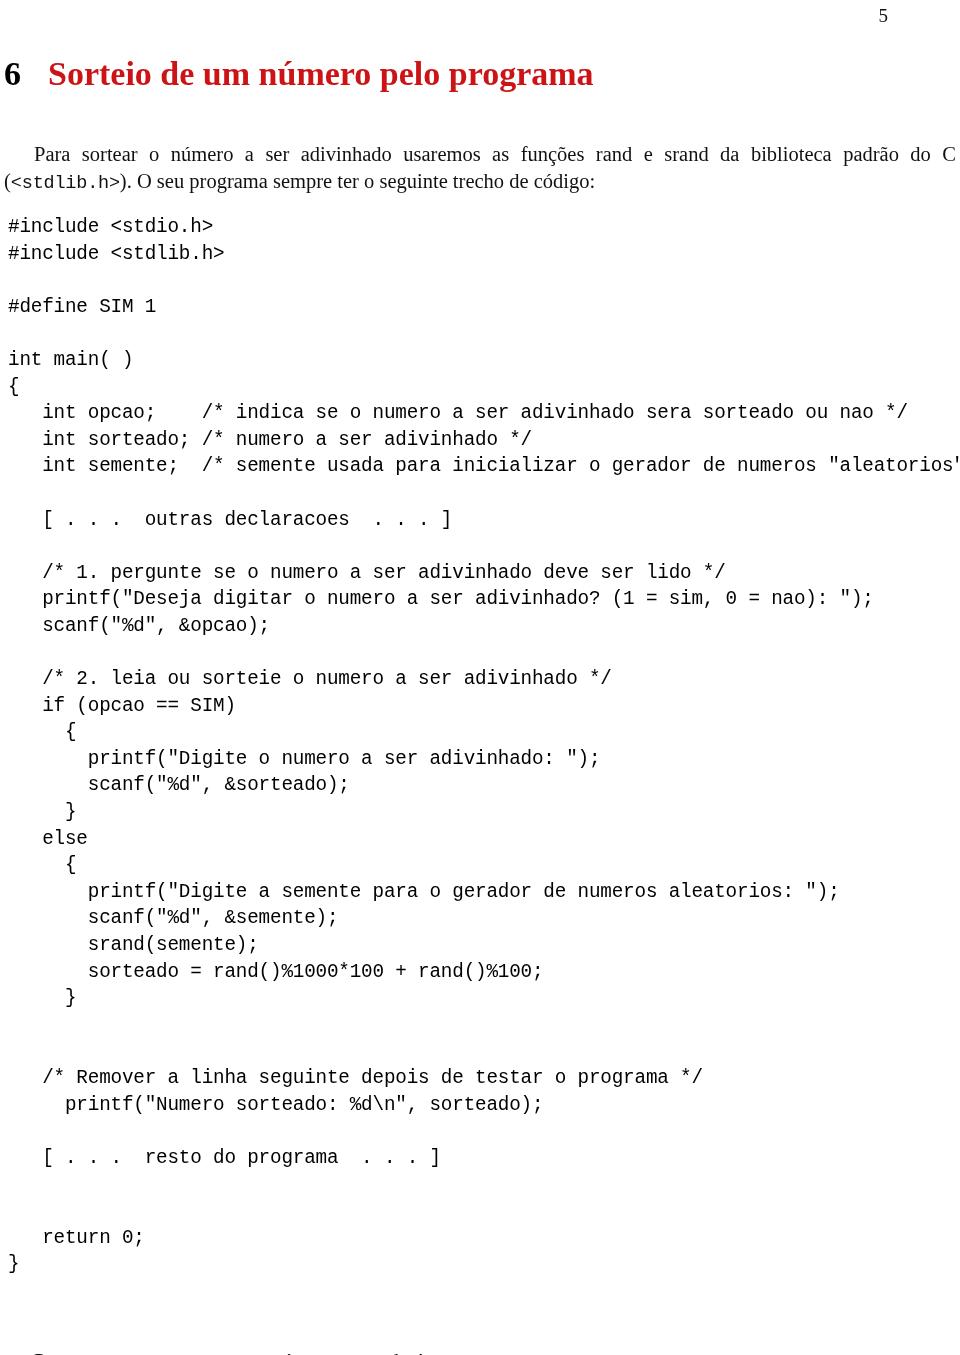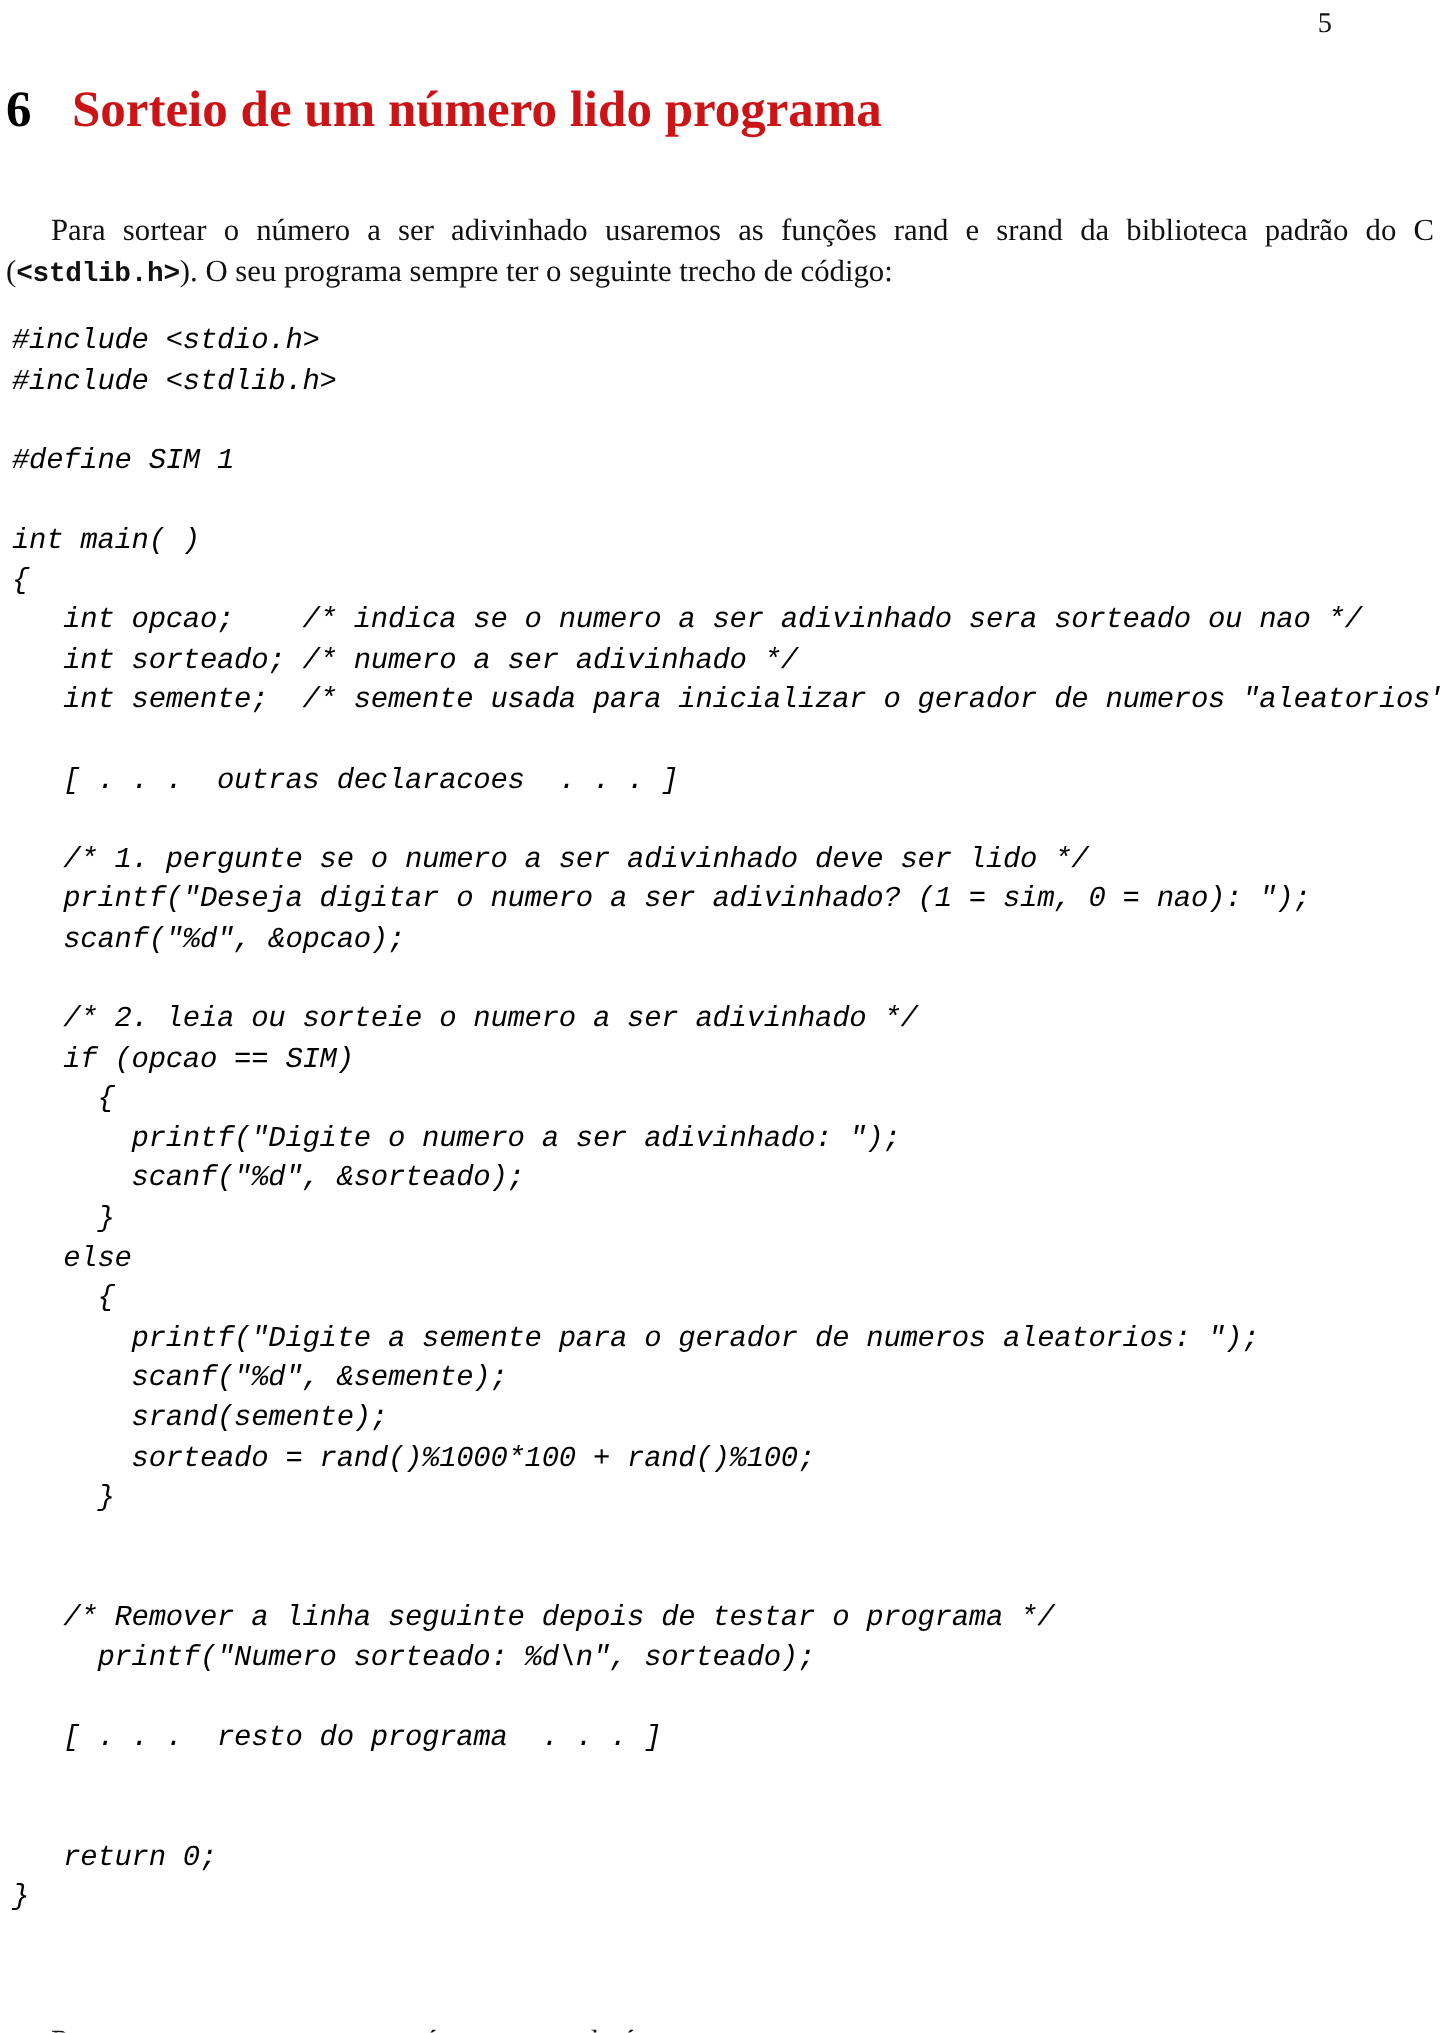--- a/index.html
+++ b/index.html
@@ -64,21 +64,20 @@
     font-family: "Liberation Serif", "DejaVu Serif", serif;
     font-size: 20.5px;
     line-height: 27px;
     color: #111111;
     text-align: justify;
   }
   .para .mono {
     font-family: "Liberation Mono", "DejaVu Sans Mono", monospace;
     font-size: 18.5px;
     letter-spacing: -0.2px;
-    font-weight: bold;
   }
   #intro-para {
     top: 120px;
     left: 4px;
     width: 952px;
     text-indent: 30px;
   }
   #closing-para {
     top: 1327px;
     left: 4px;
@@ -92,38 +91,37 @@
     top: 214px;
     left: 8px;
     width: 950px;
     font-family: "Liberation Mono", "DejaVu Sans Mono", monospace;
     font-size: 19.3px;
     line-height: 26.6px;
     color: #000000;
     white-space: pre;
     letter-spacing: -0.18px;
     tab-size: 4;
-    font-style: italic;
   }
   .code-line {
     display: block;
     min-height: 26.6px;
     white-space: pre;
   }
 </style>
 </head>
 <body>
 
 <div class="page">
 
   <div class="page-number">5</div>
 
   <div class="section-heading">
     <span class="section-number">6</span>
-    <span class="section-title">Sorteio de um número lido programa</span>
+    <span class="section-title">Sorteio de um número pelo programa</span>
   </div>
 
   <p class="para" id="intro-para">
     <span>Para sortear o número a ser adivinhado usaremos as funções rand e srand da biblioteca padrão do C (</span><span class="mono">&lt;stdlib.h&gt;</span><span>). O seu programa sempre ter o seguinte trecho de código:</span>
   </p>
 
   <div class="code-block" id="code-block"><span class="code-line">#include &lt;stdio.h&gt;</span><span class="code-line">#include &lt;stdlib.h&gt;</span><span class="code-line">&nbsp;</span><span class="code-line">#define SIM 1</span><span class="code-line">&nbsp;</span><span class="code-line">int main( )</span><span class="code-line">{</span><span class="code-line">   int opcao;    /* indica se o numero a ser adivinhado sera sorteado ou nao */</span><span class="code-line">   int sorteado; /* numero a ser adivinhado */</span><span class="code-line">   int semente;  /* semente usada para inicializar o gerador de numeros "aleatorios" */</span><span class="code-line">&nbsp;</span><span class="code-line">   [ . . .  outras declaracoes  . . . ]</span><span class="code-line">&nbsp;</span><span class="code-line">   /* 1. pergunte se o numero a ser adivinhado deve ser lido */</span><span class="code-line">   printf("Deseja digitar o numero a ser adivinhado? (1 = sim, 0 = nao): ");</span><span class="code-line">   scanf("%d", &amp;opcao);</span><span class="code-line">&nbsp;</span><span class="code-line">   /* 2. leia ou sorteie o numero a ser adivinhado */</span><span class="code-line">   if (opcao == SIM)</span><span class="code-line">     {</span><span class="code-line">       printf("Digite o numero a ser adivinhado: ");</span><span class="code-line">       scanf("%d", &amp;sorteado);</span><span class="code-line">     }</span><span class="code-line">   else</span><span class="code-line">     {</span><span class="code-line">       printf("Digite a semente para o gerador de numeros aleatorios: ");</span><span class="code-line">       scanf("%d", &amp;semente);</span><span class="code-line">       srand(semente);</span><span class="code-line">       sorteado = rand()%1000*100 + rand()%100;</span><span class="code-line">     }</span><span class="code-line">&nbsp;</span><span class="code-line">&nbsp;</span><span class="code-line">   /* Remover a linha seguinte depois de testar o programa */</span><span class="code-line">     printf("Numero sorteado: %d\n", sorteado);</span><span class="code-line">&nbsp;</span><span class="code-line">   [ . . .  resto do programa  . . . ]</span><span class="code-line">&nbsp;</span><span class="code-line">&nbsp;</span><span class="code-line">   return 0;</span><span class="code-line">}</span></div>
 
   <p class="para" id="closing-para">
     <span>Para uma mesma semente, o número sorteado é sempre o mesmo.</span>

